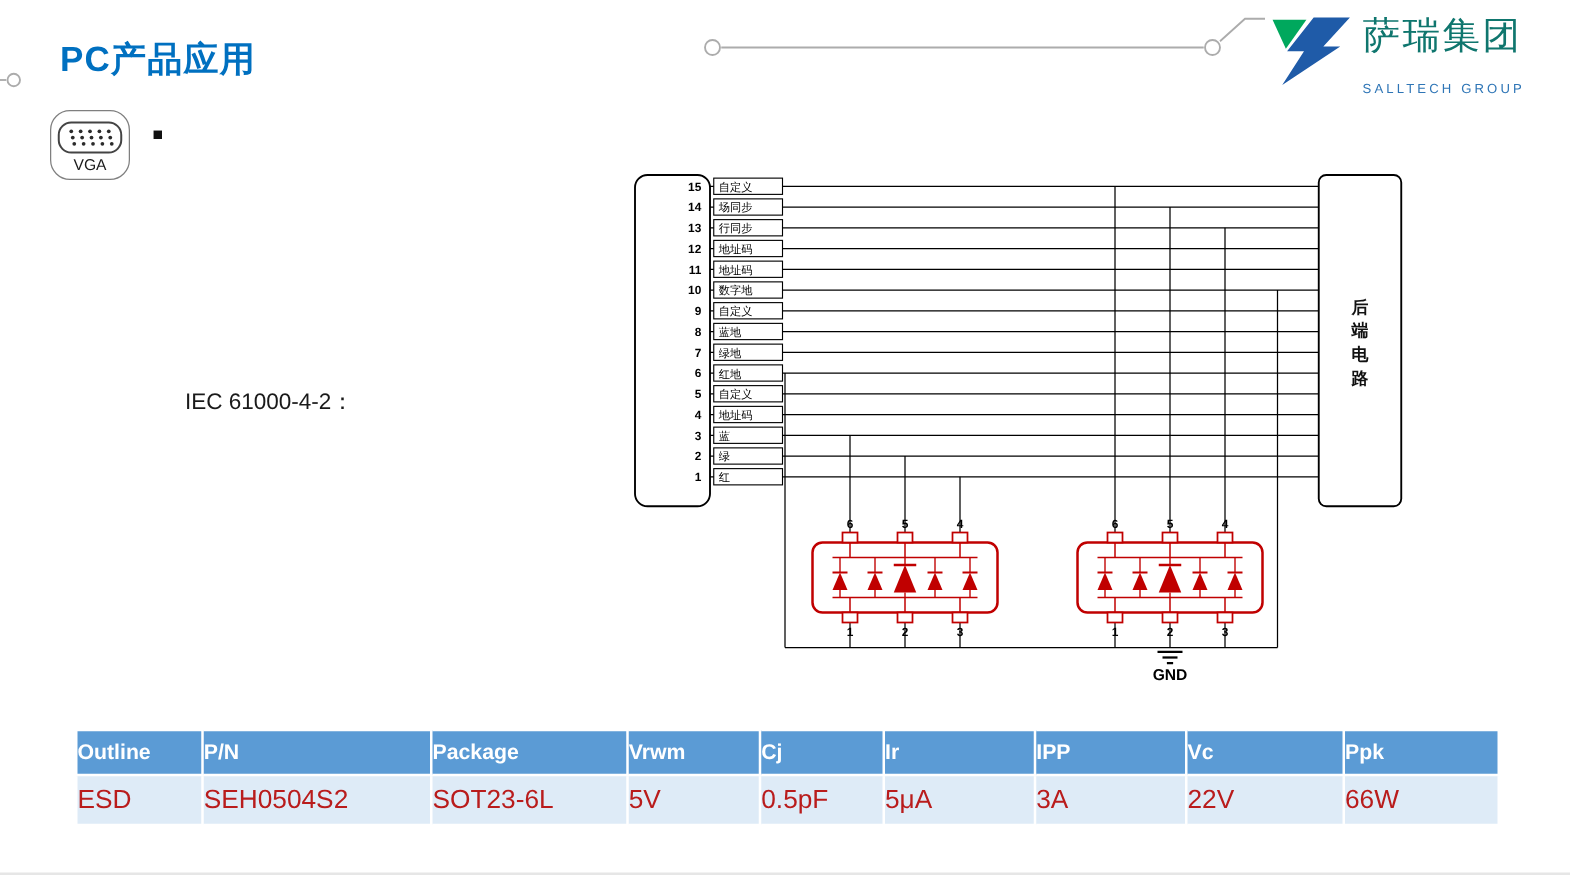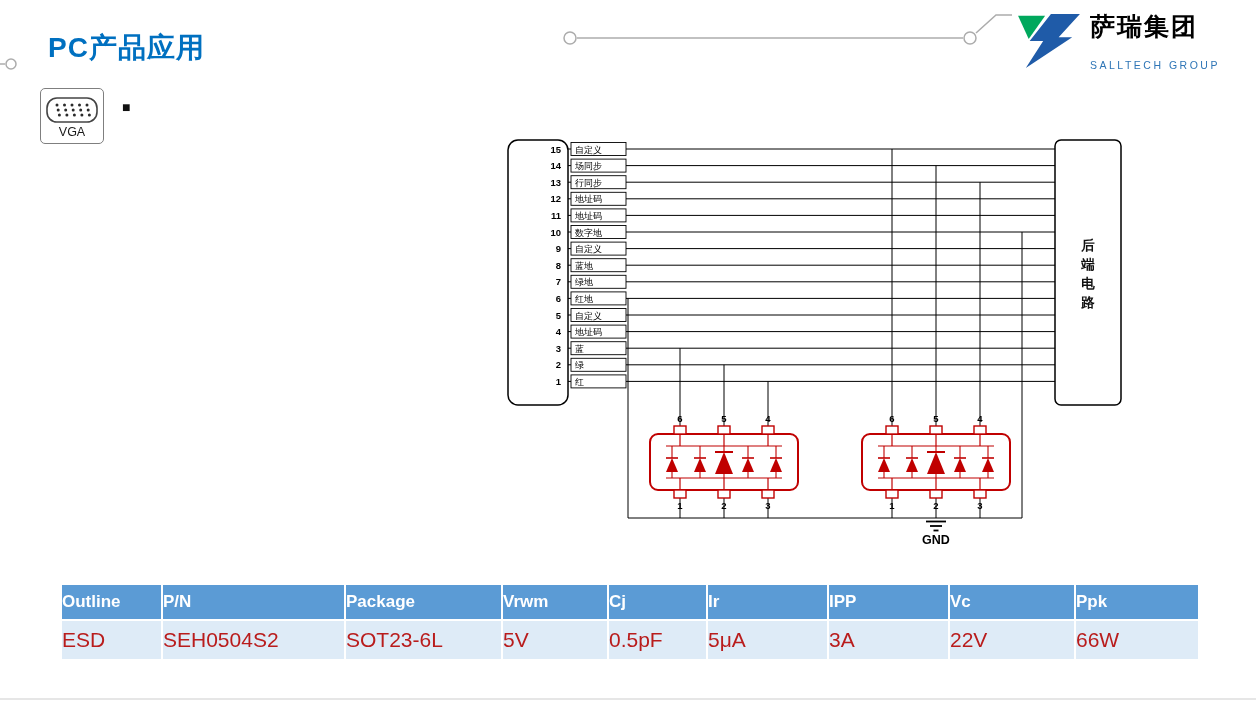--- a/index.html
+++ b/index.html
@@ -9,24 +9,24 @@
     font-family:"Liberation Sans","DejaVu Sans",sans-serif;color:#1a1a1a;
   }
   .abs{position:absolute}
   svg text{font-family:"Liberation Sans","DejaVu Sans",sans-serif}
 
   #diagram-svg{left:0;top:0;width:1256px;height:705px;pointer-events:none}
 
   #page-title{left:48px;top:29px;font-size:28px;font-weight:bold;color:var(--accent,#0070C0);letter-spacing:1px}
 
   #logo{left:1016px;top:12px;display:flex;align-items:flex-start;gap:8px}
-  #logo-text .name{font-size:25px;font-weight:bold;color:#000000;letter-spacing:2px;line-height:1.15}
+  #logo-text .name{font-size:30px;font-weight:normal;color:#0f766e;letter-spacing:2px;line-height:1.15}
   #logo-text .sub{font-size:10.5px;color:#2E75B6;letter-spacing:2.5px;margin-top:18px;white-space:nowrap}
 
-  #vga-box{left:40px;top:88px;width:64px;height:56px;border:1px solid #7f7f7f;border-radius:5px;background:#fff;
+  #vga-box{left:40px;top:88px;width:64px;height:56px;border:1px solid #7f7f7f;border-radius:16px;background:#fff;
     display:flex;flex-direction:column;align-items:center;justify-content:center;padding-top:2px}
   #vga-box .label{font-size:12.5px;color:#1a1a1a;margin-top:1px}
 
   #section-title{left:122px;top:100px;display:flex;align-items:center;gap:10px;font-size:20px;font-weight:bold;color:#111}
   #section-title .bullet{font-size:14px;line-height:1}
 
   #spec-text{left:148px;top:308px;font-size:18px;line-height:27px;color:#1a1a1a}
 
   #spec-table{left:60px;top:583px;width:1138px;border-collapse:collapse;table-layout:fixed;text-align:left}
   #spec-table th{background:var(--th-bg,#5B9BD5);color:#fff;font-size:17px;font-weight:bold;height:36px;border:2.5px solid #fff}
@@ -250,20 +250,21 @@
         </g>
     </svg>
     <div class="label">VGA</div>
   </div>
 
   <div id="section-title" class="abs">
     <span class="bullet">■</span>
   </div>
 
   <div id="spec-text" class="abs">
+    <div>IEC 61000-4-2：</div>
   </div>
 
   <table id="spec-table" class="abs">
     <colgroup>
       <col style="width:101px">
         <col style="width:183px">
         <col style="width:157px">
       <col style="width:106px">
         <col style="width:99px">
         <col style="width:121px">

